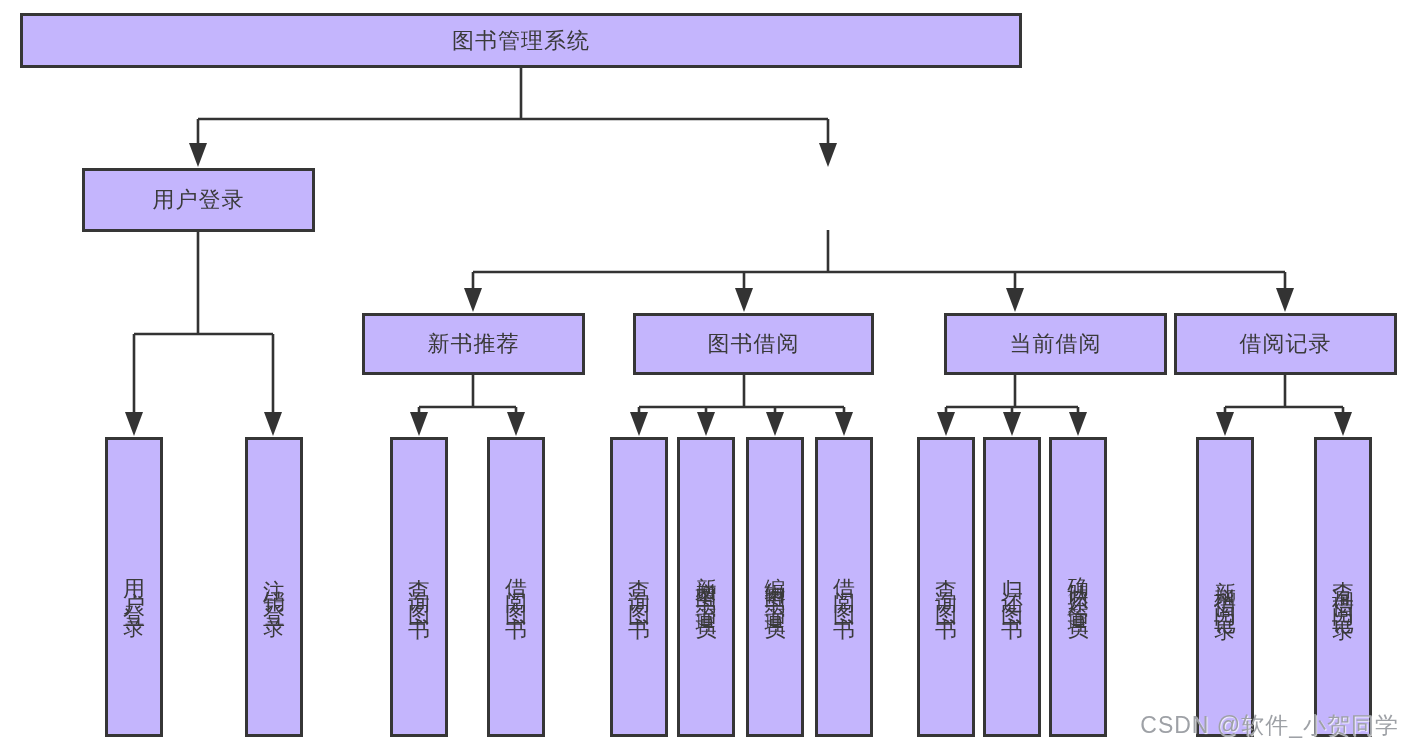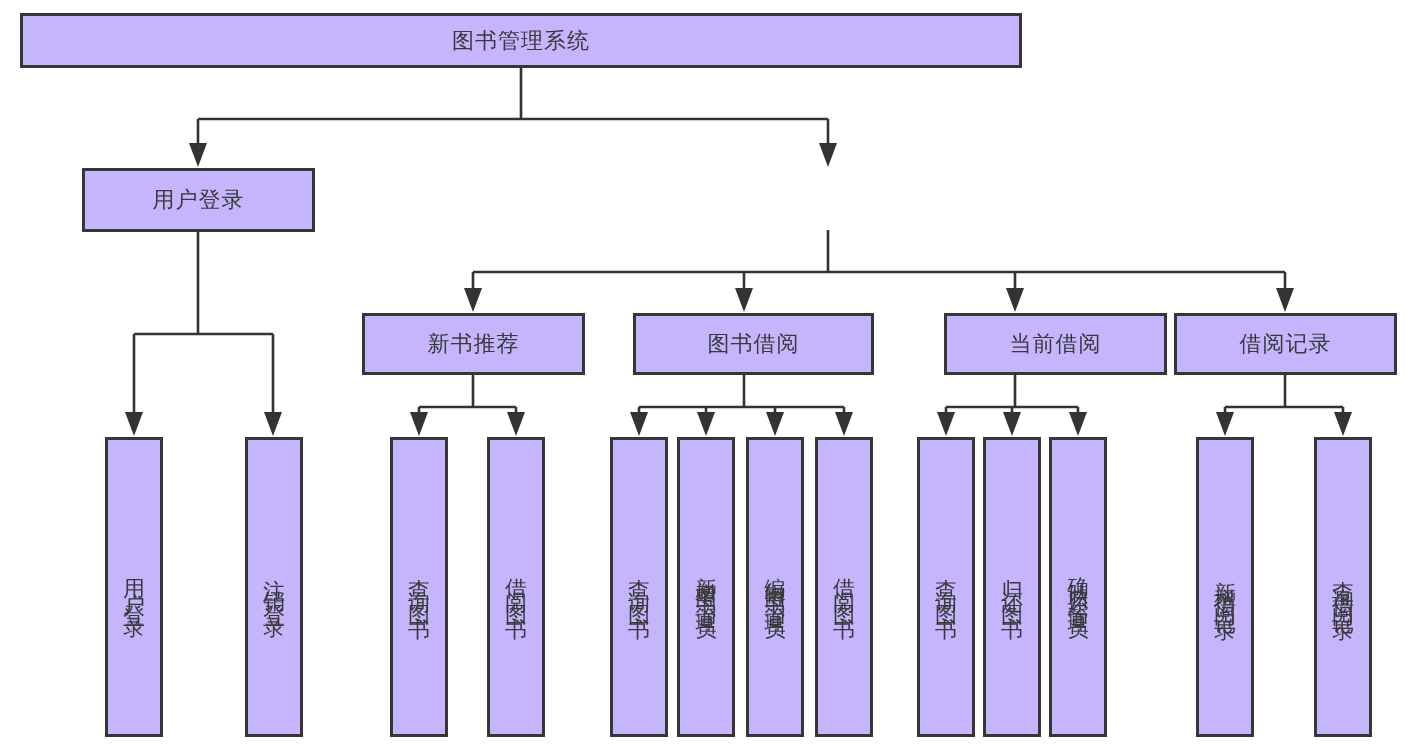--- a/index.html
+++ b/index.html
@@ -176,14 +176,15 @@
     <span>确认归还（管理员）</span>
   </div>
 
   <div class="node vnode mid l12">
     <span>新增借阅记录</span>
   </div>
   <div class="node vnode mid l13">
     <span>查询借阅记录</span>
   </div>
 
+  <div class="watermark">CSDN @软件_小贺同学</div>
 
 </div>
 
 </body></html>

